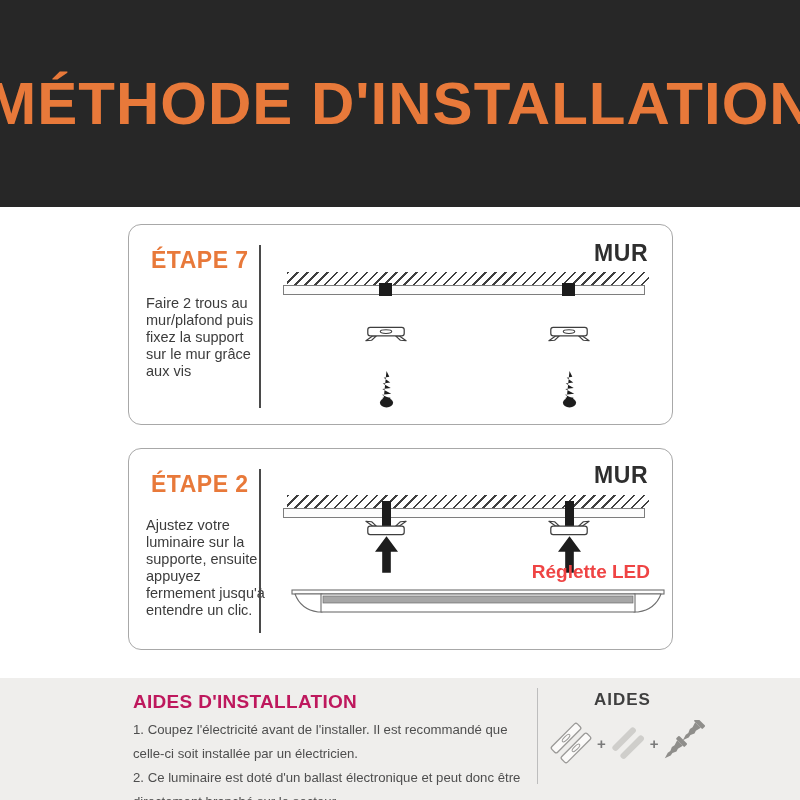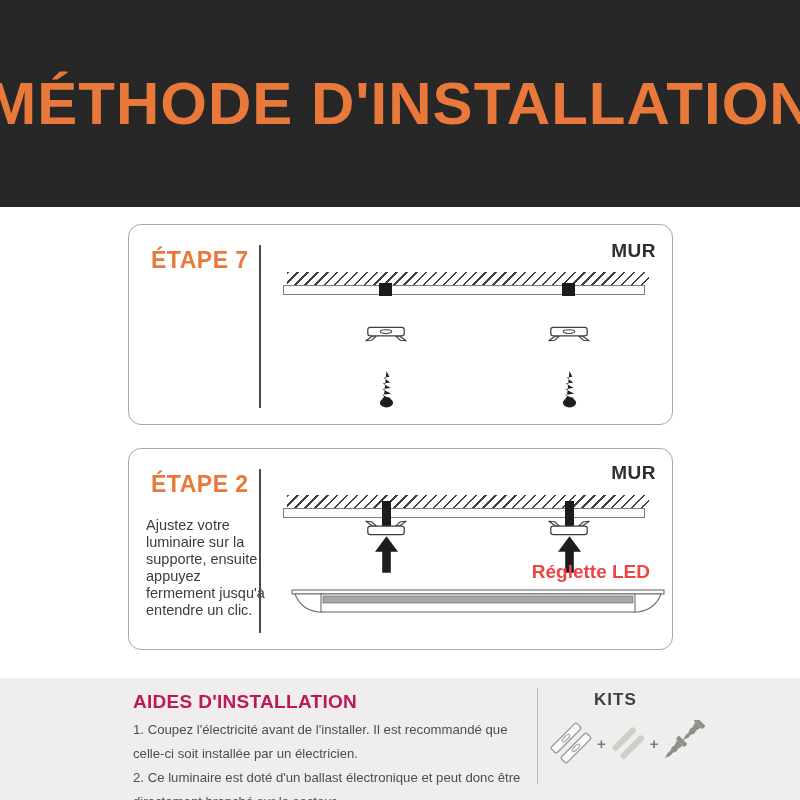--- a/index.html
+++ b/index.html
@@ -18,21 +18,21 @@
   .box-2 { top:448px; height:202px; }
 
   .step-label { position:absolute; left:22px; top:22px; font-size:23px; font-weight:700;
                 color:var(--accent,#E8793A); letter-spacing:.5px; white-space:nowrap; }
   .step-desc  { position:absolute; left:17px; width:120px; font-size:14.5px; line-height:17px; color:#3c3c3c; }
   .box-1 .step-desc { top:70px; }
   .box-2 .step-desc { top:68px; }
 
   .vline { position:absolute; left:130px; top:20px; bottom:16px; width:1.5px; background:#4a4a4a; }
 
-  .mur { position:absolute; right:16px; font-size:19px; font-weight:700; color:#2e2e2e; letter-spacing:.5px;padding-left:36px; }
+  .mur { position:absolute; right:24px; font-size:23px; font-weight:700; color:#2e2e2e; letter-spacing:.5px;padding-left:36px; }
   .box-1 .mur { top:15px; }
   .box-2 .mur { top:13px; }
 
   
   .hatch { position:absolute; left:158px; width:362px; height:13px;
            background:repeating-linear-gradient(135deg,#3f3f3f 0px,#3f3f3f 1.7px,transparent 1.7px,transparent 7px); }
   .box-1 .hatch { top:47px; }
   .box-2 .hatch { top:46px; }
   .wall-bar { position:absolute; left:154px; width:362px; height:10px; border:1.2px solid #7d7d7d; background:#fcfcfc; }
   .box-1 .wall-bar { top:60px; }
@@ -70,20 +70,21 @@
 </style>
 </head>
 <body>
 
 <header class="hero">
   <h1>MÉTHODE D'INSTALLATION</h1>
 </header>
 
 <section class="step-box box-1">
   <h2 class="step-label">ÉTAPE 7</h2>
+  <p class="step-desc">Faire 2 trous au mur/plafond puis fixez la support sur le mur grâce aux vis</p>
   <div class="vline"></div>
 
   <span class="mur">MUR</span>
   <div class="hatch"></div>
   <div class="wall-bar"></div>
   <div class="hole m1"></div>
   <div class="hole m2"></div>
 
   <svg class="clip m1" viewBox="0 0 48 20">
     <path d="M10 12 L3 17 L9 16.5 L14 12 Z" fill="#fff" stroke="#3e3e3e" stroke-width="1.2" stroke-linejoin="round"></path>
@@ -153,21 +154,21 @@
 <footer class="footer">
   <h3 class="aid-title">AIDES D'INSTALLATION</h3>
   <div class="aid-text">
     <p>1. Coupez l'électricité avant de l'installer. Il est recommandé que celle-ci soit installée par un électricien.</p>
     <p>2.  Ce luminaire est doté d'un ballast électronique et peut donc être directement branché sur le secteur.</p>
   </div>
 
   <div class="kits-divider"></div>
 
   <div class="kits">
-    <h3 class="kits-title">KITS</h3>
+    <h3 class="kits-title">AIDES</h3>
     <div class="kit-row">
       <svg width="46" height="46" viewBox="0 0 46 46">
         <g transform="rotate(-45 23 23)" stroke="#9b9a98" fill="#fbfaf9" stroke-width="1.3">
           <rect x="5" y="12" width="36" height="8" rx="2"></rect>
           <ellipse cx="23" cy="16" rx="5" ry="1.8" fill="none" stroke-width="1"></ellipse>
           <rect x="5" y="26" width="36" height="8" rx="2"></rect>
           <ellipse cx="23" cy="30" rx="5" ry="1.8" fill="none" stroke-width="1"></ellipse>
         </g>
       </svg>
       <span class="plus">+</span>

